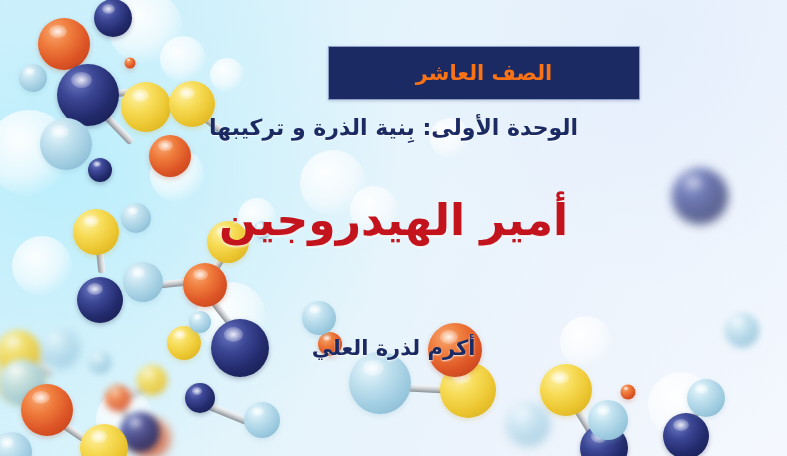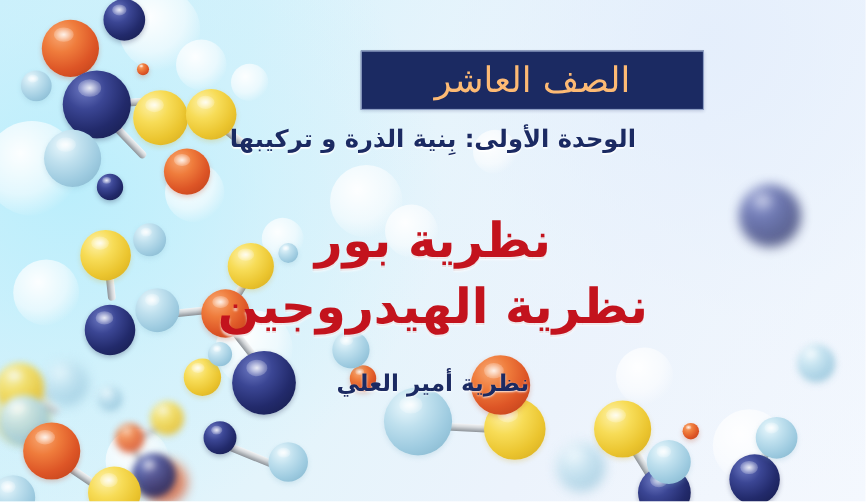--- a/index.html
+++ b/index.html
@@ -71,23 +71,23 @@
     width: 310px;
     height: 52px;
     background: #1b2a62;
     border: 1px solid #8d9ec4;
     display: flex;
     align-items: center;
     justify-content: center;
     box-shadow: 0 1px 3px rgba(27,42,98,0.22);
   }
   .grade-banner span {
-    color: #fdba74;
-    font-size: 32px;
-    font-weight: 400;
+    color: #f97316;
+    font-size: 21px;
+    font-weight: 700;
     direction: rtl;
     letter-spacing: 0.5px;
     line-height: 1;
   }
 
   .unit-line {
     position: absolute;
     left: 0;
     right: 0;
     top: 115px;
@@ -257,20 +257,19 @@
     <div class="atom a-ltblue" style="left:200px; top:322px; width:22px; height:22px;"></div>
   </div>
 
   <div class="grade-banner">
     <span>الصف العاشر</span>
   </div>
 
   <div class="unit-line">الوحدة الأولى: بِنية الذرة و تركيبها</div>
 
   <div class="title-main">
-    <span class="ln">نظرية بور</span>
-    <span class="ln">نظرية الهيدروجين</span>
-  </div>
-
-  <div class="author">نظرية أمير العلي</div>
+    <span class="ln">أمير الهيدروجين</span>
+  </div>
+
+  <div class="author">أكرم لذرة العلي</div>
 
 
 </div>
 
 </body></html>

